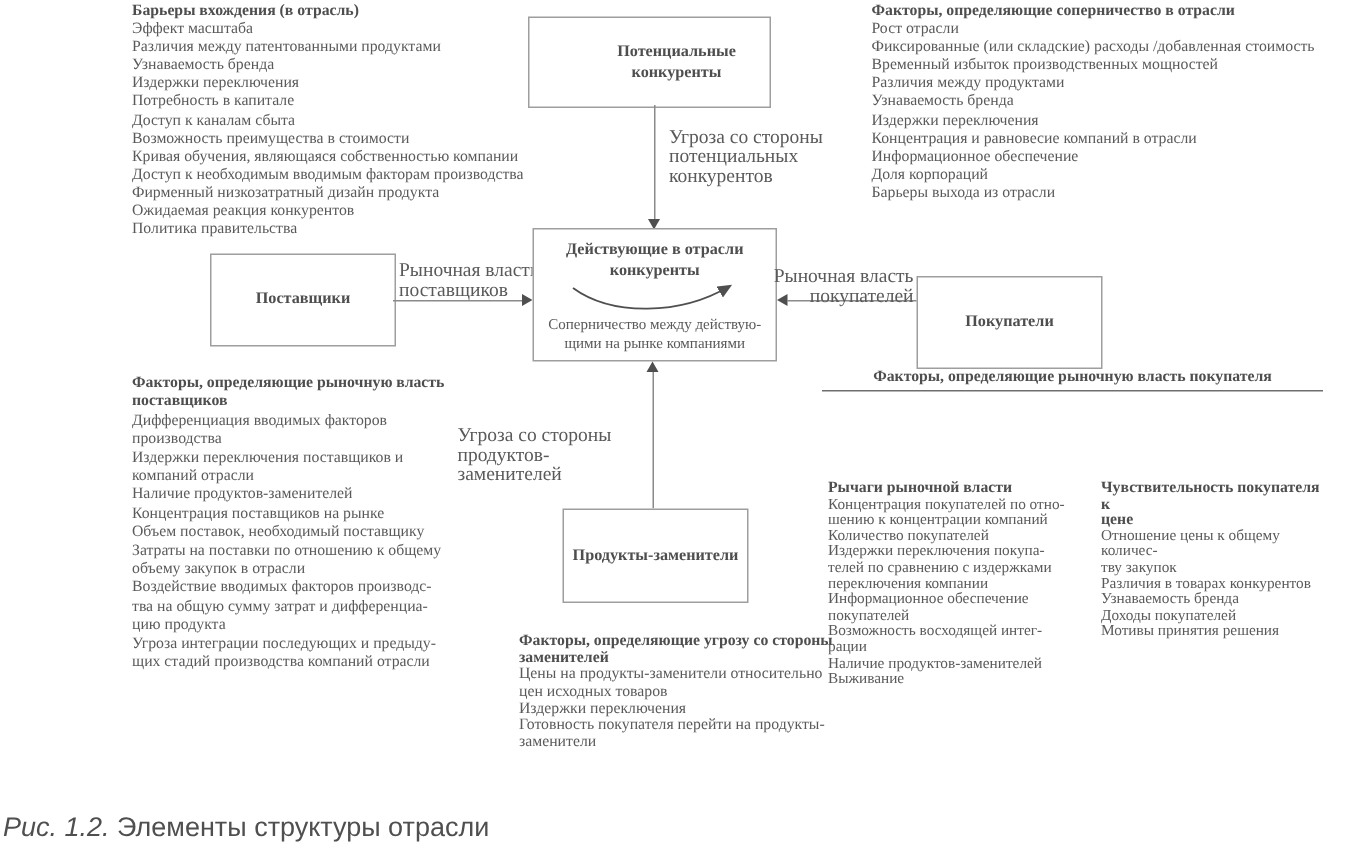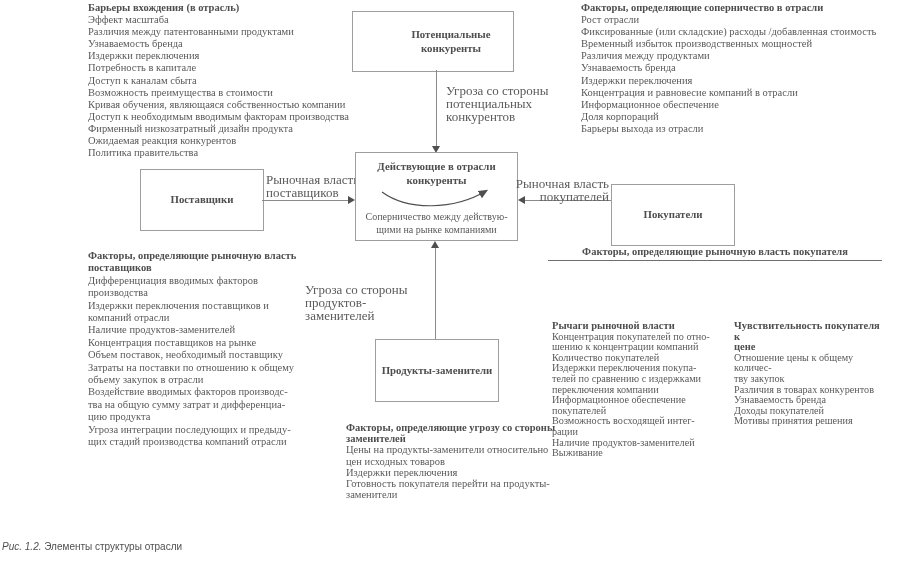--- a/index.html
+++ b/index.html
@@ -48,21 +48,21 @@
   #buyer-section .sec-title{margin:0;text-align:center;font-size:10.5px;font-weight:bold;color:var(--bold);}
   #buyer-section hr{border:none;border-top:1px solid #6e6e6e;margin:3px 0 4px 0;}
   #buyer-section .cols{position:relative;}
   #buyer-section .col{position:absolute;top:14px;margin-top:42px;}
   #buyer-section .colA{left:4px;width:178px;}
   #buyer-section .colB{left:186px;width:148px;}
   
   .caption{
     position:absolute;left:2px;top:541px;
     font-family:"Liberation Sans","DejaVu Sans",sans-serif;
-    font-size:10px;color:var(--caption);
+    font-size:18px;color:var(--caption);
   }
   .caption .fig{font-style:italic;}
 </style>
 </head>
 <body>
 
 <div id="canvas">
 
   <section class="tblock lh12" style="left:88px;top:2px;width:320px;">
     <h3>Барьеры вхождения (в отрасль)</h3>

